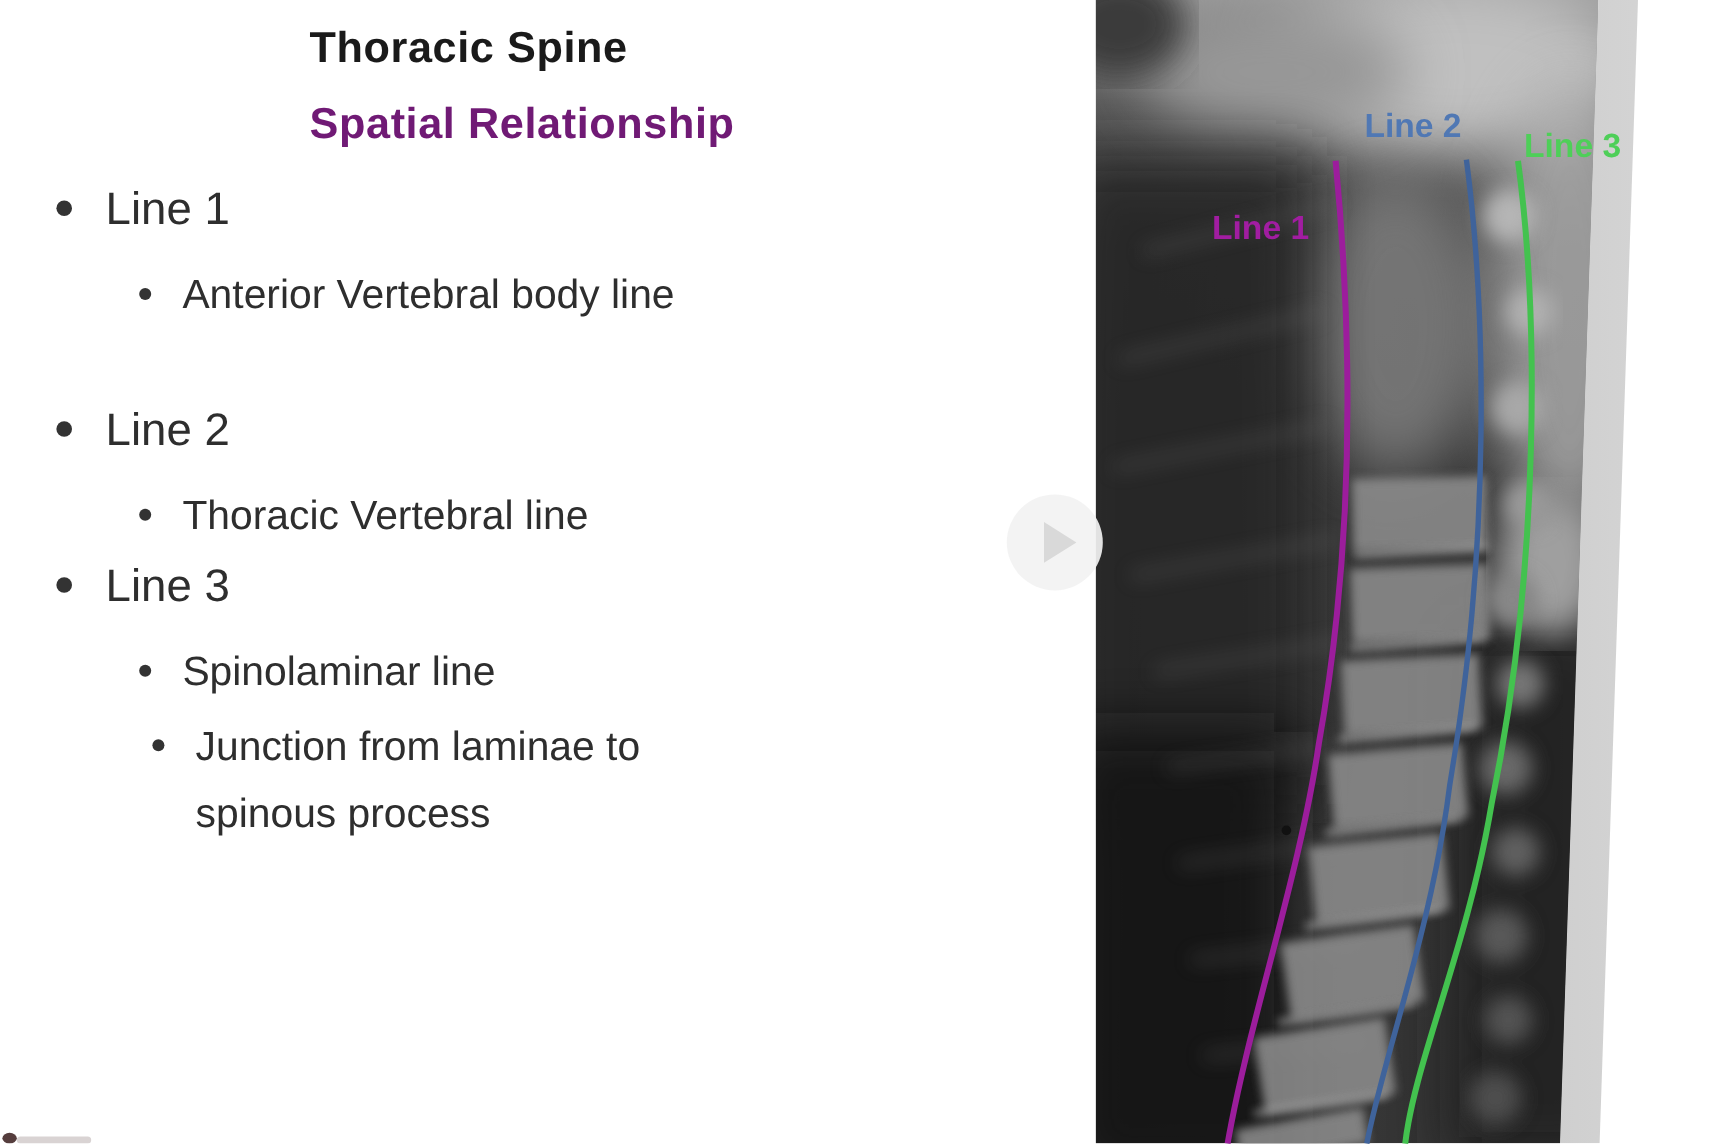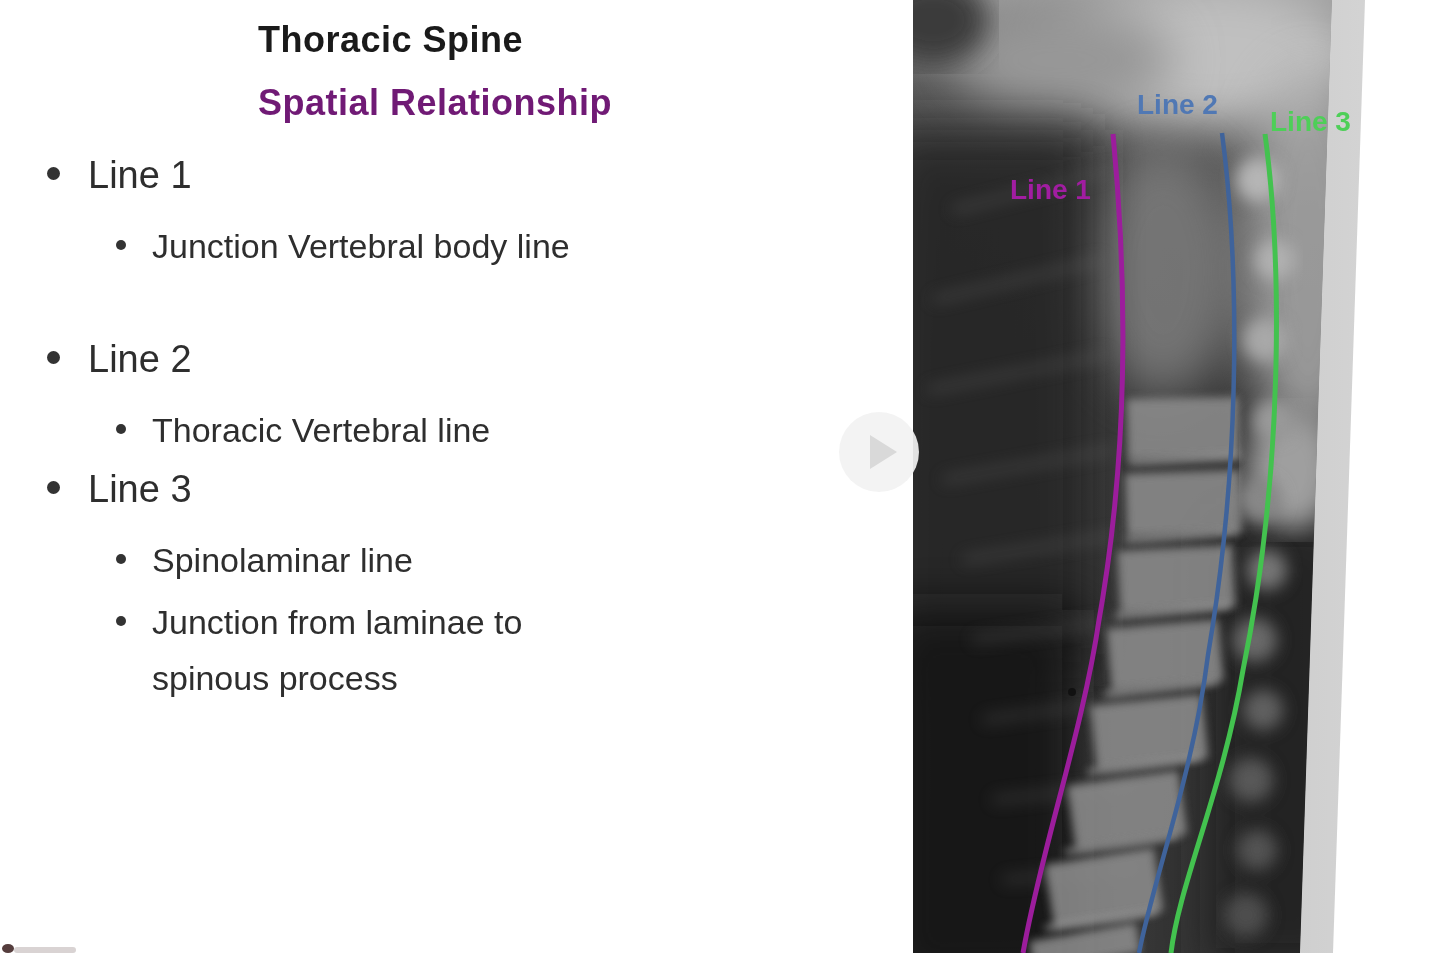--- a/index.html
+++ b/index.html
@@ -18,21 +18,21 @@
   
   .row{position:absolute;left:0;color:#2e2e2e;}
   .row .txt{display:inline-block;}
   .lvl1 .txt{font-size:38px;line-height:46px;margin-left:88px;}
   .lvl2 .txt{font-size:34px;line-height:56px;margin-left:152px;max-width:440px;}
   .dot{position:absolute;border-radius:50%;background:#333333;}
   .lvl1 .dot{width:13px;height:13px;left:47px;top:15px;}
   .lvl2 .dot{width:10px;height:10px;left:116px;top:22px;}
   #row-l1{top:152px;} #row-s1{top:218px;}
   #row-l2{top:336px;} #row-s2{top:402px;}
-  #row-l3{top:466px;} #row-s3{top:532px;} #row-s4{top:594px;}
+  #row-l3{top:466px;} #row-s3{top:532px;} #row-s4{top:594px;margin-left:11px;}
 
   
   .xray-film{position:absolute;left:913px;top:0;width:527px;height:953px;overflow:hidden;}
   .xray-dark{
     position:absolute;inset:0;
     clip-path:polygon(0 0,419px 0,387px 953px,0 953px);
     background:
       linear-gradient(180deg, rgba(155,155,155,.95) 0%, rgba(125,125,125,.55) 9%,
                       rgba(80,80,80,.18) 22%, rgba(0,0,0,0) 36%),
       linear-gradient(90deg, rgba(15,15,15,.45) 0%, rgba(0,0,0,0) 38%),
@@ -71,21 +71,21 @@
     <div class="title-line primary">Thoracic Spine</div>
     <div class="title-line accent">Spatial Relationship</div>
   </div>
 
   <div class="row lvl1" id="row-l1">
     <span class="dot"></span>
     <span class="txt">Line 1</span>
   </div>
   <div class="row lvl2" id="row-s1">
     <span class="dot"></span>
-    <span class="txt">Junction Vertebral body line</span>
+    <span class="txt">Anterior Vertebral body line</span>
   </div>
 
   <div class="row lvl1" id="row-l2">
     <span class="dot"></span>
     <span class="txt">Line 2</span>
   </div>
   <div class="row lvl2" id="row-s2">
     <span class="dot"></span>
     <span class="txt">Thoracic Vertebral line</span>
   </div>

